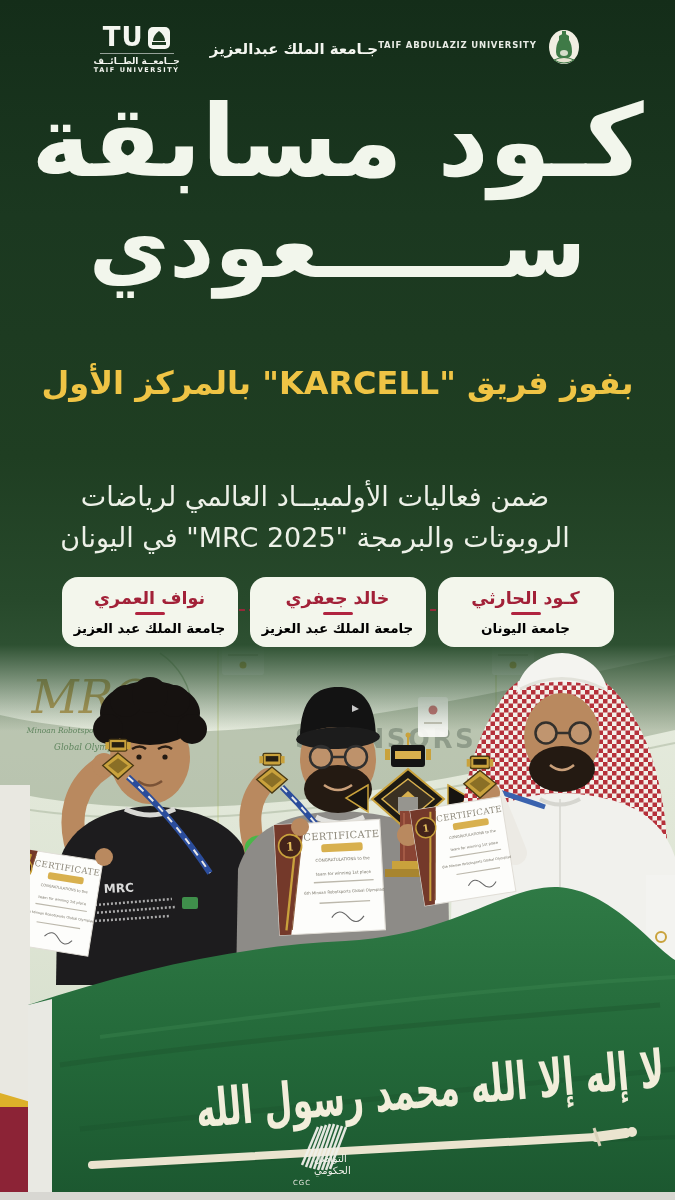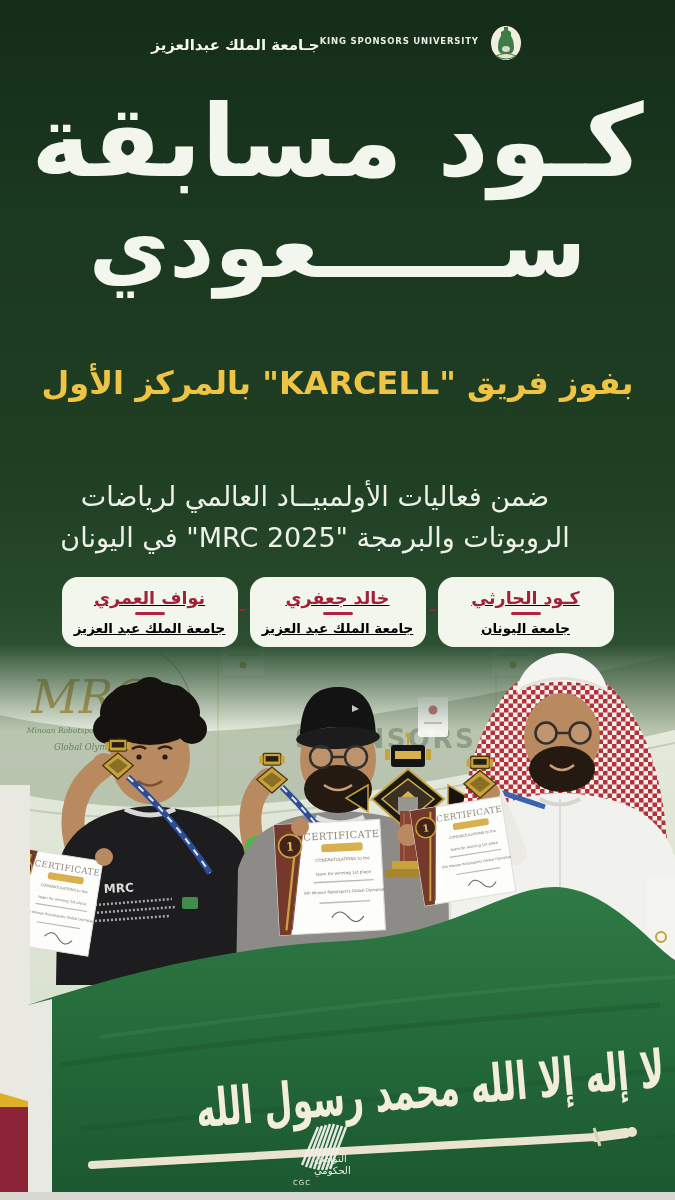--- a/index.html
+++ b/index.html
@@ -28,36 +28,49 @@
   
   .subtitle{top:360px;left:0;width:675px;text-align:center;color:#efc445;direction:rtl;
     font-size:32px;font-weight:bold;line-height:1.45;}
   
   .para{top:477px;left:0;width:630px;text-align:center;color:#edf1e8;direction:rtl;
     font-size:27px;font-weight:normal;line-height:1.5;}
   
   .badges{top:577px;left:0;width:675px;display:flex;justify-content:center;gap:12px;direction:rtl;z-index:3;}
   .badge-dash{top:609px;left:78px;width:519px;border-top:2px dashed rgba(168,35,60,.85);z-index:2;}
   .badge{position:relative;z-index:3;width:176px;height:70px;background:#f3f6ec;border-radius:16px;
-    display:flex;flex-direction:column;align-items:center;justify-content:center;direction:rtl;text-decoration:underline;}
+    display:flex;flex-direction:column;align-items:center;justify-content:center;direction:rtl;}
   .badge-name{font-size:17.5px;font-weight:bold;color:#a22138;}
   .badge-line{width:30px;height:3px;background:#b02440;border-radius:2px;margin:4px 0 5px;}
   .badge-univ{font-size:13.5px;font-weight:bold;color:#000000;}
   .photo{top:645px;left:0;z-index:1;}
 </style>
 </head>
 <body>
 
 <div class="poster">
 
   <div class="abs header">
+    <div class="tu">
+      <div class="tu-row">
+        <span class="tu-abbr">TU</span>
+        <svg width="24" height="24" viewBox="0 0 24 24">
+          <rect x="1" y="1" width="22" height="22" rx="5" fill="#f4f6f0"></rect>
+          <path d="M12 5 C8 8 6 11 6 15 L18 15 C18 11 16 8 12 5 Z" fill="#1d3b21"></path>
+          <rect x="5" y="16" width="14" height="3" fill="#1d3b21"></rect>
+        </svg>
+      </div>
+      <div class="tu-div"></div>
+      <div class="tu-ar">جــامعــة الطــائــف</div>
+      <div class="tu-en">TAIF UNIVERSITY</div>
+    </div>
     <div class="kau">
       <div class="kau-text">
         <span class="kau-ar">جـامعة الملك عبدالعزيز</span>
-        <span class="kau-en">KING SPONSORS UNIVERSITY</span>
+        <span class="kau-en">TAIF ABDULAZIZ UNIVERSITY</span>
       </div>
       <svg width="36" height="42" viewBox="0 0 36 42">
         <ellipse cx="18" cy="19" rx="15" ry="17" fill="#f1eee2"></ellipse>
         <path d="M13 8 Q18 4 23 8 L23 12 Q26 16 26 24 Q26 30 18 31 Q10 30 10 24 Q10 16 13 12 Z" fill="#3f7a47"></path>
         <rect x="16" y="3" width="4" height="5" fill="#3f7a47"></rect>
         <path d="M8 32 Q18 27 28 32 Q18 38 8 32 Z" fill="#e7e2d0" stroke="#3f7a47" stroke-width="1"></path>
         <ellipse cx="18" cy="25" rx="4" ry="3" fill="#f1eee2" opacity=".85"></ellipse>
       </svg>
     </div>
   </div>

